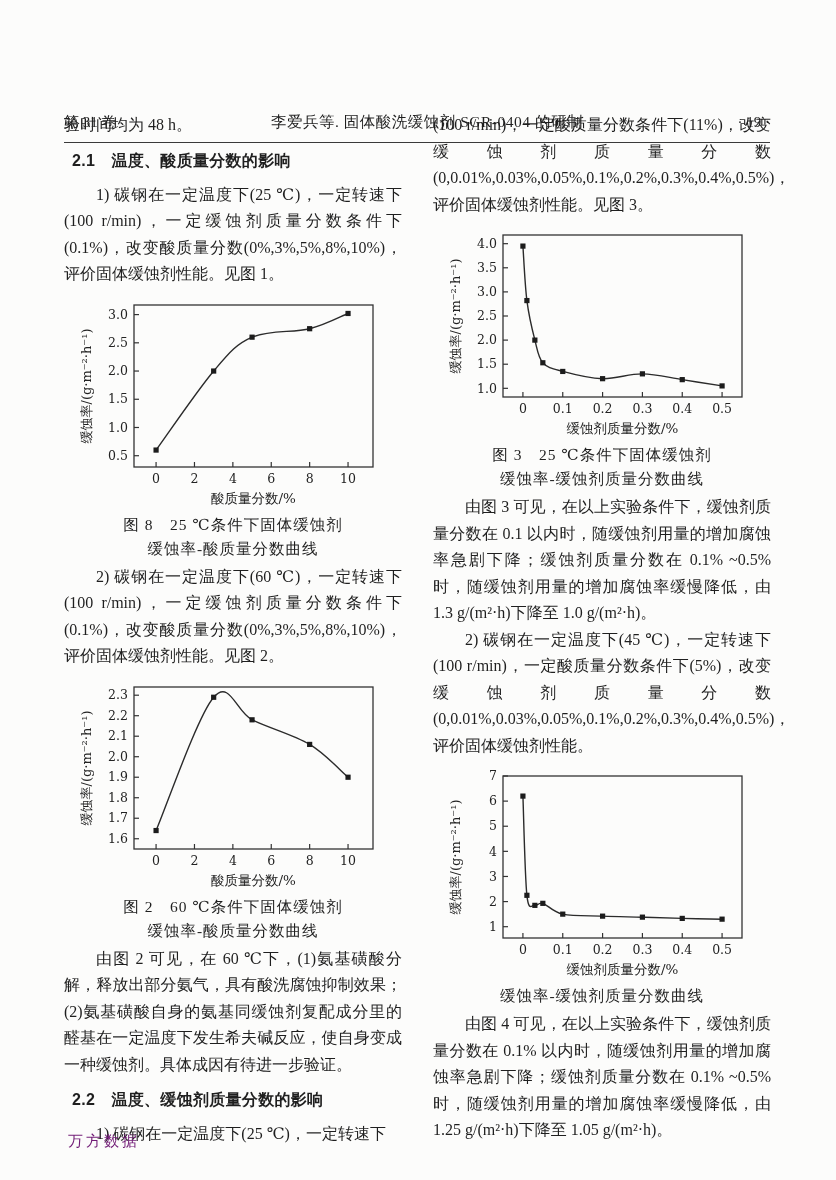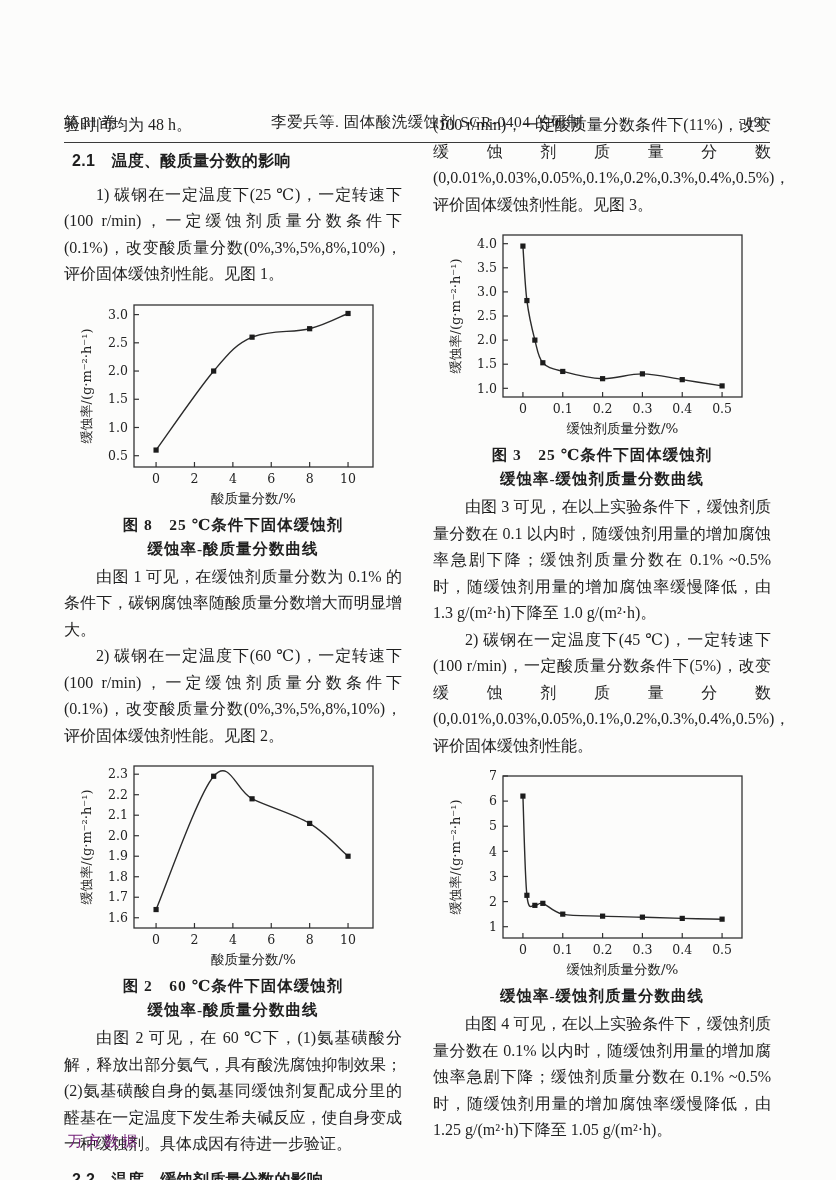--- a/index.html
+++ b/index.html
@@ -21,21 +21,21 @@
   .col p{margin:0;text-indent:2em;}
   .col p.noindent{text-indent:0;}
   .col h3{
     margin:8px;font-size:16px;line-height:27px;font-weight:700;
     font-family:"Liberation Sans","DejaVu Sans",sans-serif;
     letter-spacing:0.3px;
   }
   figure{margin:5px 0 3px 0;}
   .chart{display:flex;justify-content:center;}
   figcaption{
-    text-align:center;font-weight:700;font-size:15.5px;line-height:24px;
+    text-align:center;font-weight:400;font-size:15.5px;line-height:24px;
     margin-top:2px;letter-spacing:1px;
   }
   svg text{
     font-family:"DejaVu Serif","DejaVu Sans",serif;
     fill:#222;
   }
   .watermark{
     position:absolute;left:68px;top:1132px;
     color:#701a75;font-size:15px;letter-spacing:3px;
   }
@@ -93,21 +93,20 @@
             <rect x="230.05060240963854" y="33.10731707317074" width="5.2" height="5.2" fill="#1c1c1c"></rect>
             <rect x="268.4441767068273" y="17.86689895470382" width="5.2" height="5.2" fill="#1c1c1c"></rect>
           </svg>
         </div>
       <figcaption>
         <div>图 8　25 ℃条件下固体缓蚀剂</div>
         <div>缓蚀率-酸质量分数曲线</div>
       </figcaption>
     </figure>
 
-    <p>由图 1 可见，在缓蚀剂质量分数为 0.1% 的条件下，碳钢腐蚀率随酸质量分数增大而明显增大。</p>
     <p>2) 碳钢在一定温度下(60 ℃)，一定转速下(100 r/min)，一定缓蚀剂质量分数条件下(0.1%)，改变酸质量分数(0%,3%,5%,8%,10%)，评价固体缓蚀剂性能。见图 2。</p>
 
     <figure>
       <div class="chart">
           <svg width="312" height="218" viewBox="0 0 312 218">
             <rect x="57" y="12" width="239" height="162" fill="none" stroke="#333333" stroke-width="1.3"></rect>
             <line x1="57" y1="163.74683544303795" x2="62" y2="163.74683544303795" stroke="#333333" stroke-width="1.2"></line>
             <text x="51" y="167.94683544303794" text-anchor="end" font-size="12.5">1.6</text>
             <line x1="57" y1="143.24050632911394" x2="62" y2="143.24050632911394" stroke="#333333" stroke-width="1.2"></line>
             <text x="51" y="147.44050632911393" text-anchor="end" font-size="12.5">1.7</text>

